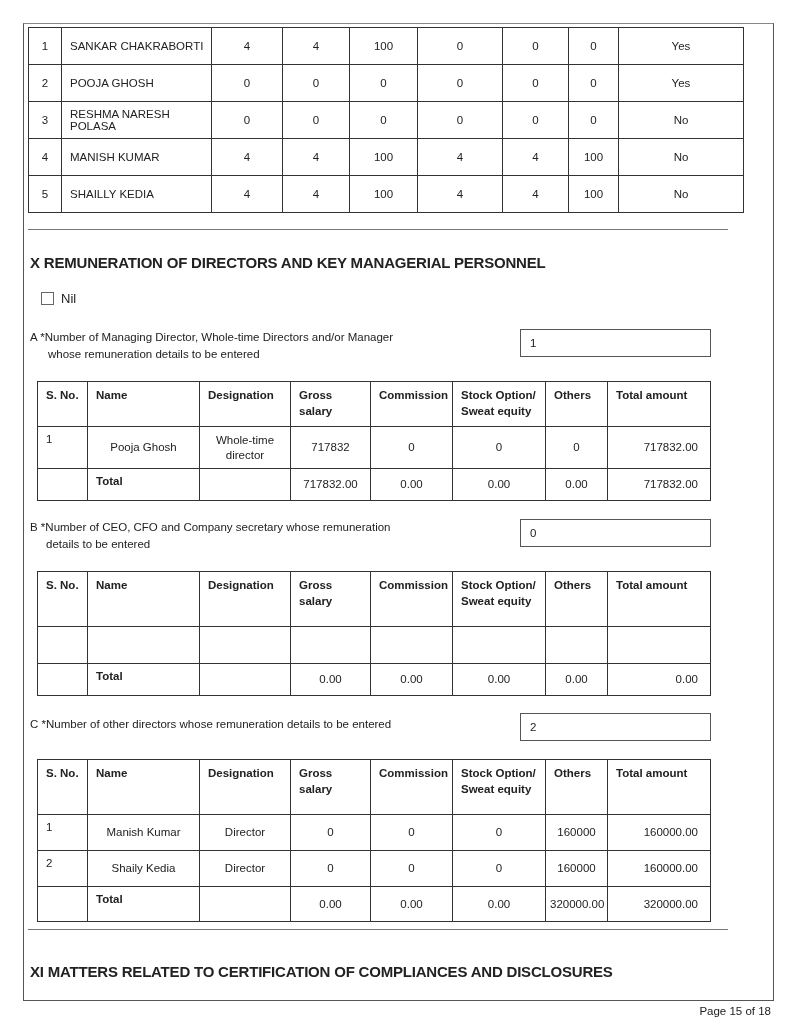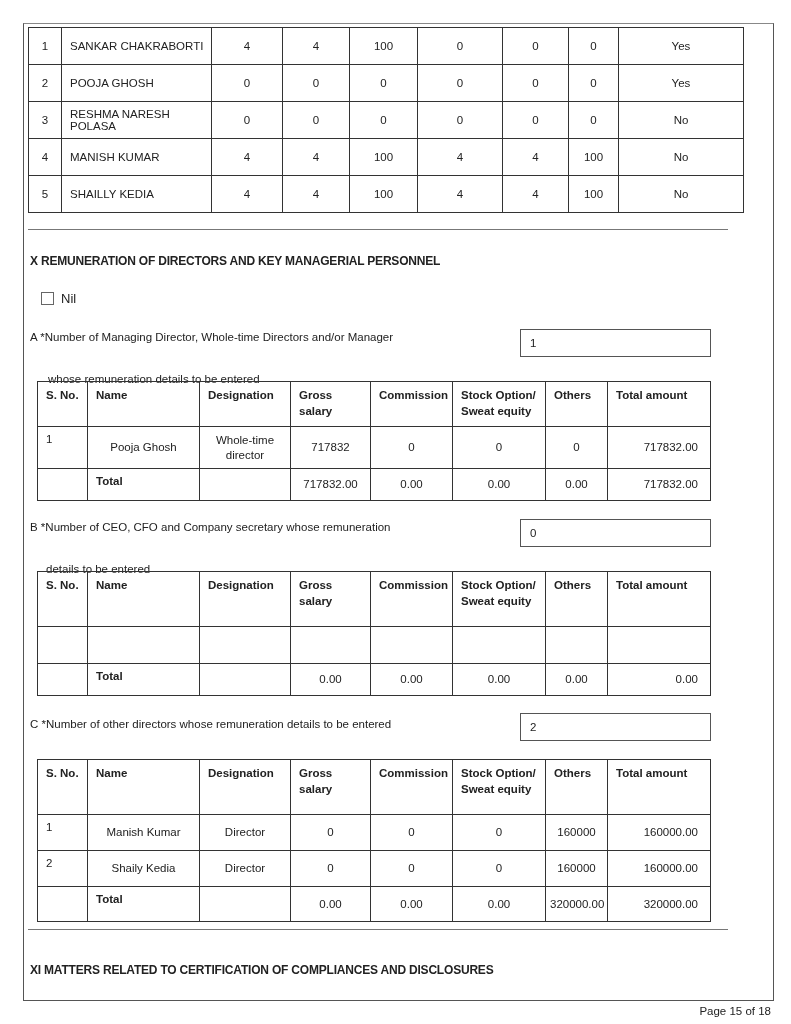--- a/index.html
+++ b/index.html
@@ -5,25 +5,25 @@
   html, body { margin:0; padding:0; background:#fff; }
   body { width:791px; height:1024px; position:relative; overflow:hidden;
          font-family:"Liberation Sans", "DejaVu Sans", sans-serif; color:#222; font-size:11.5px; }
   .frame { position:absolute; left:23px; top:23px; width:751px; height:978px;
            border:1px solid #555; border-top:1px solid #888; box-sizing:border-box; }
   table { border-collapse:collapse; position:absolute; table-layout:fixed; }
   td, th { border:1px solid #333; padding:0 4px; vertical-align:middle; }
   .att td { height:36px; text-align:center; font-size:11.5px; }
   .att td.nm { text-align:left; padding-left:8px; }
   .hr { position:absolute; left:28px; width:700px; height:0; border-top:1px solid #777; }
-  .sec-title { position:absolute; left:30px; font-weight:bold; font-size:12px; letter-spacing:-0.2px; }
+  .sec-title { position:absolute; left:30px; font-weight:bold; font-size:15px; letter-spacing:-0.2px; }
   .chk { position:absolute; left:41px; top:292px; width:13px; height:13px; border:1px solid #666; box-sizing:border-box; }
   .nil { position:absolute; left:61px; top:291px; font-size:13px; }
   .q { position:absolute; left:30px; font-size:11.5px; line-height:17px; }
-  .q .ind { padding-left:18px; display:block;margin-top:25px; }
+  .q .ind { padding-left:18px; display:block; }
   .inbox { position:absolute; left:520px; width:191px; height:28px; border:1px solid #555; box-sizing:border-box;
            font-size:11.5px; padding-left:9px; line-height:26px; }
   .rem { left:37px; width:673px; }
   .rem th { font-weight:bold; text-align:left; vertical-align:top; padding:5px 8px 0 8px; font-size:11.5px; line-height:16px; }
   .rem td { text-align:center; font-size:11.5px; line-height:15px; }
   .rem td.sn { text-align:left; vertical-align:top; padding:5px 8px 0 8px; }
   .rem td.tl { text-align:left; vertical-align:top; font-weight:bold; padding:5px 8px 0 8px; }
   .rem td.r { text-align:right; padding-right:12px; }
   .pgnum { position:absolute; right:20px; top:1005px; font-size:11.5px; }
 </style>

